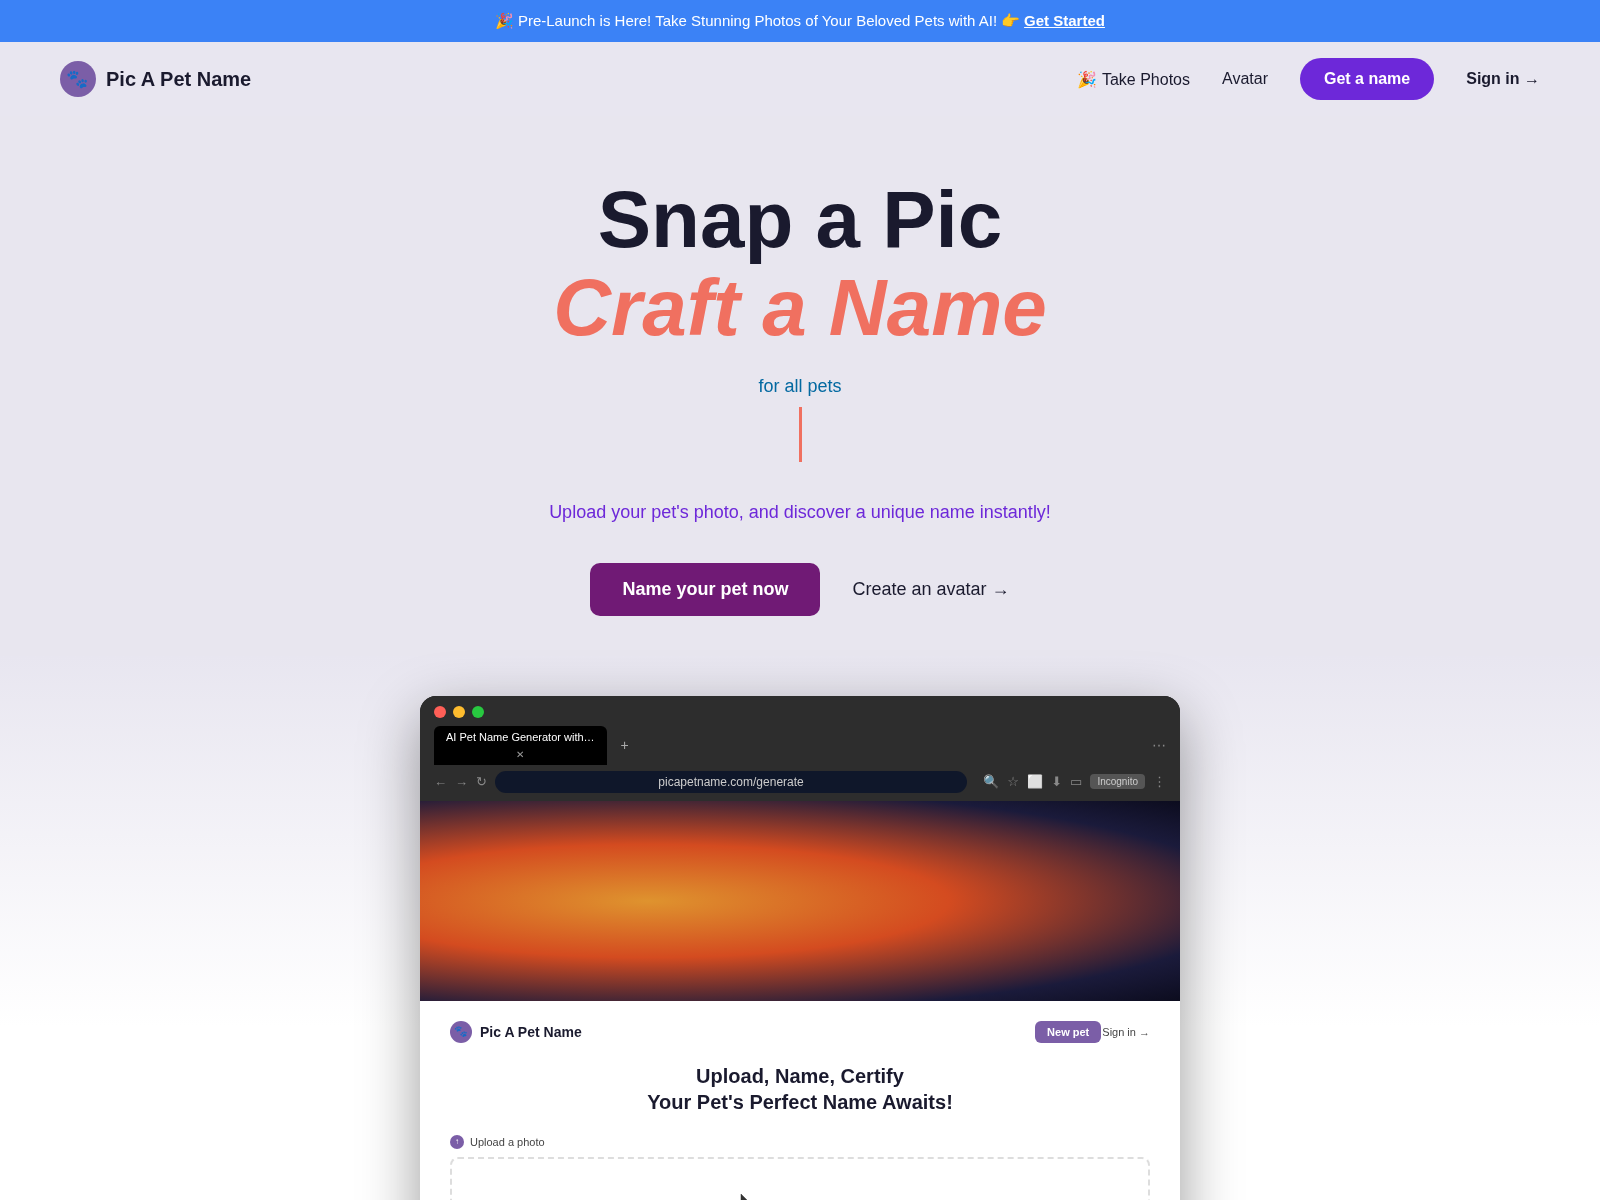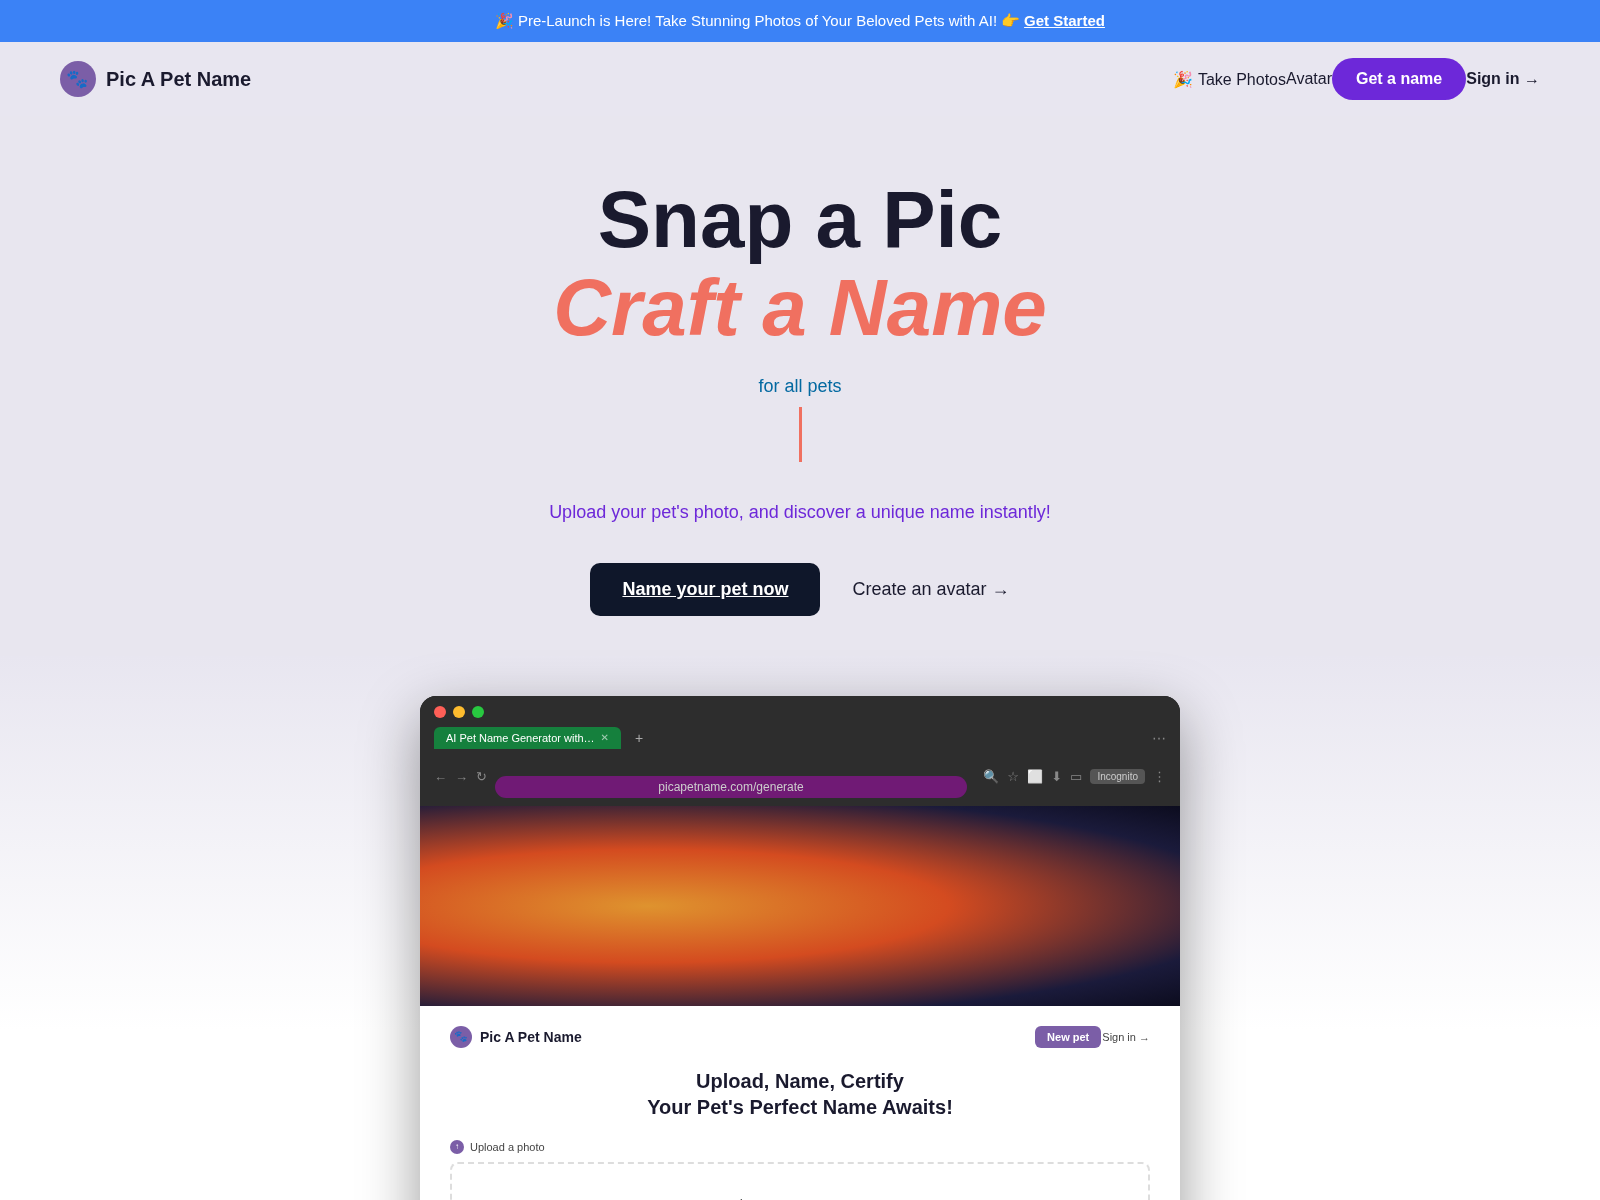--- a/index.html
+++ b/index.html
@@ -40,20 +40,21 @@
       border-radius: 50%;
       display: flex;
       align-items: center;
       justify-content: center;
       color: white;
       font-size: 18px;
     }
     .nav-right {
       display: flex;
       align-items: center;
+      gap: 32px;
     }
     .nav-link {
       font-size: 16px;
       color: #1a1a2e;
       cursor: pointer;
       text-decoration: none;
       font-weight: 500;
     }
     .btn-get-name {
       background: #6d28d9;
@@ -108,29 +109,28 @@
       line-height: 1.6;
     }
     .hero-buttons {
       display: flex;
       align-items: center;
       justify-content: center;
       gap: 32px;
       margin-top: 36px;
     }
     .btn-name-pet {
-      background: #0f172a;
+      background: #701a75;
       color: white;
       border: none;
       border-radius: 10px;
       padding: 16px 32px;
       font-size: 18px;
       font-weight: 600;
       cursor: pointer;
-      text-decoration: underline;
     }
     .btn-avatar {
       font-size: 18px;
       color: #1a1a2e;
       cursor: pointer;
       font-weight: 500;
       background: none;
       border: none;
     }
 
@@ -175,46 +175,46 @@
       background: #3a3a3a;
       border-radius: 6px 6px 0 0;
       padding: 5px 12px;
       font-size: 11px;
       color: #ccc;
       display: flex;
       align-items: center;
       gap: 6px;
     }
     .tab-active {
-      background: #15803d;
-      color: white;
+      background: #000000;
+      color: white;
+      flex-direction: column;
     }
     .tab-close { opacity: 0.6; font-size: 10px; cursor: pointer; }
     .tab-new { background: transparent; color: #aaa; font-size: 14px; cursor: pointer; border-radius: 4px; padding: 4px 8px; }
     .browser-address-bar {
       display: flex;
       align-items: center;
       gap: 8px;
     }
     .nav-arrow {
       color: #888;
       font-size: 13px;
       cursor: pointer;
     }
     .address-input {
       flex: 1;
-      background: #701a75;
+      background: #0f172a;
       border-radius: 20px;
       padding: 4px 14px;
       color: #ccc;
       font-size: 12px;
       display: flex;
       align-items: center;
       justify-content: center;
-      margin-top: 20px;
     }
     .browser-actions {
       display: flex;
       gap: 8px;
       align-items: center;
       margin-left: 8px;
     }
     .browser-action-icon {
       color: #888;
       font-size: 13px;

